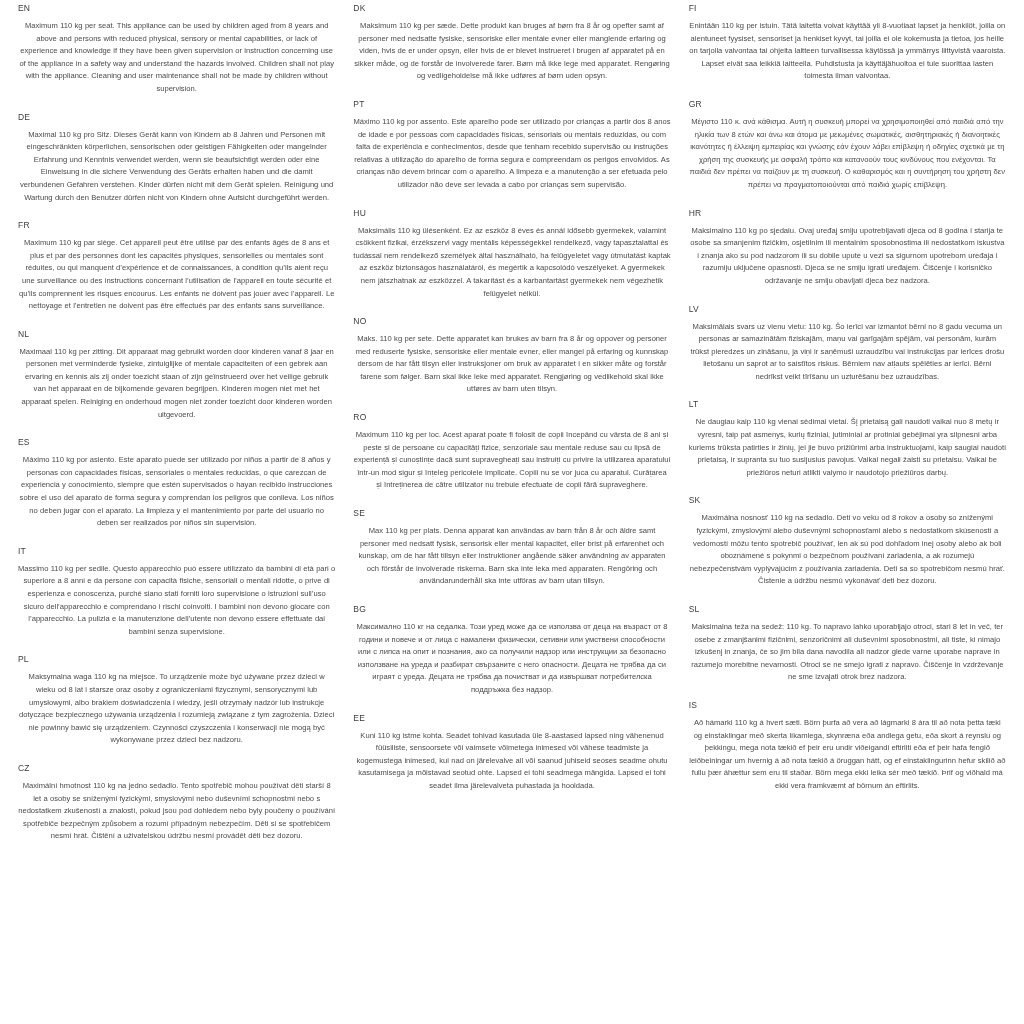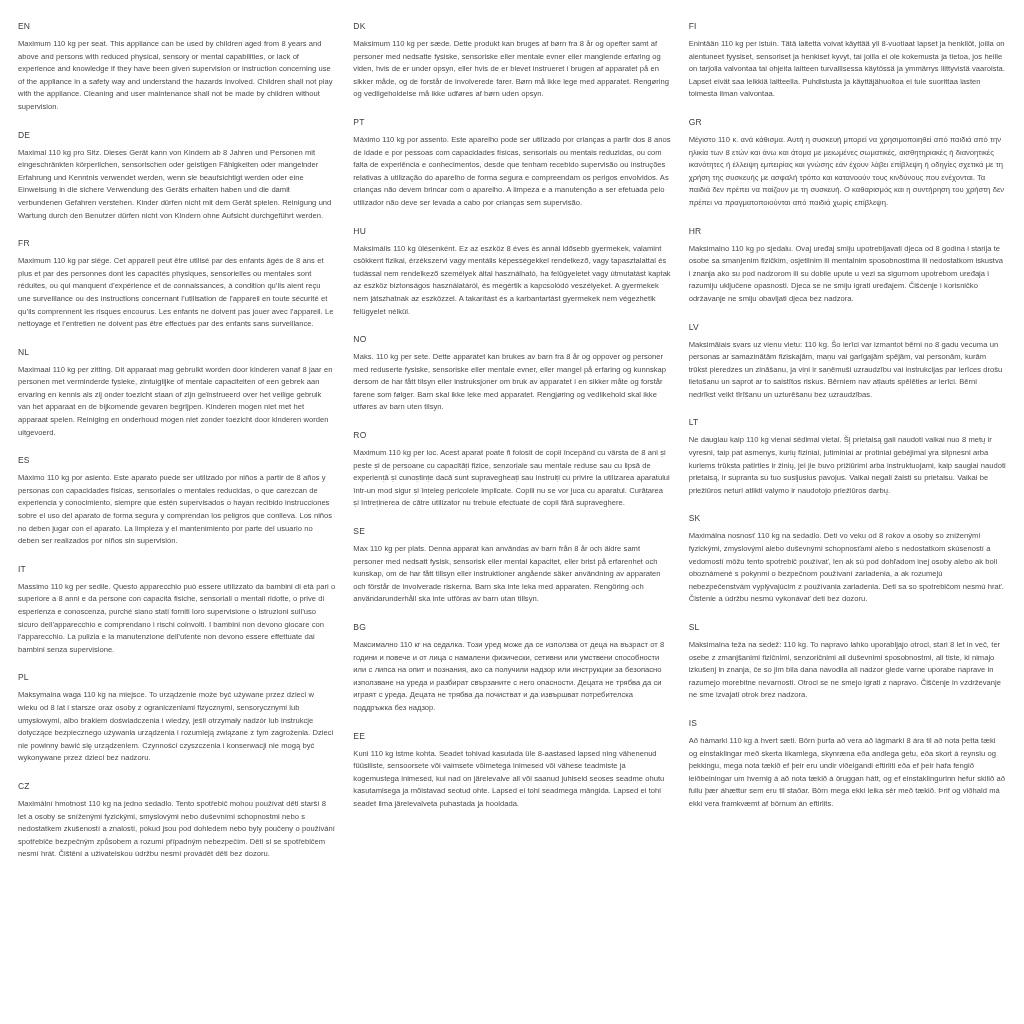--- a/index.html
+++ b/index.html
@@ -10,21 +10,21 @@
   body {
     width: 1024px;
     height: 1024px;
     font-family: "Liberation Sans", "DejaVu Sans", sans-serif;
     overflow: hidden;
   }
   .page {
     box-sizing: border-box;
     width: 1024px;
     height: 820px;
-    padding: 20px 18px 10px 18px;
+    padding: 2px 18px 10px 18px;
     display: flex;
     gap: 18px;
     background: #ffffff;
   }
   .col {
     flex: 1 1 0;
     min-width: 0;
     display: flex;
     flex-direction: column;
   }
@@ -36,21 +36,21 @@
     line-height: 12px;
     color: #3c3c3c;
     margin: 0 0 6px 0;
     letter-spacing: 0.2px;
   }
   .body-text {
     font-size: 7.6px;
     line-height: 12.6px;
     color: #4a4a4a;
     margin: 0;
-    text-align: left;
+    text-align: center;
     word-spacing: 0.2px;
   }
 </style>
 </head>
 <body>
 
 <div class="page">
   <div class="col">
       <div class="section">
         <div class="lang-code">EN</div>

